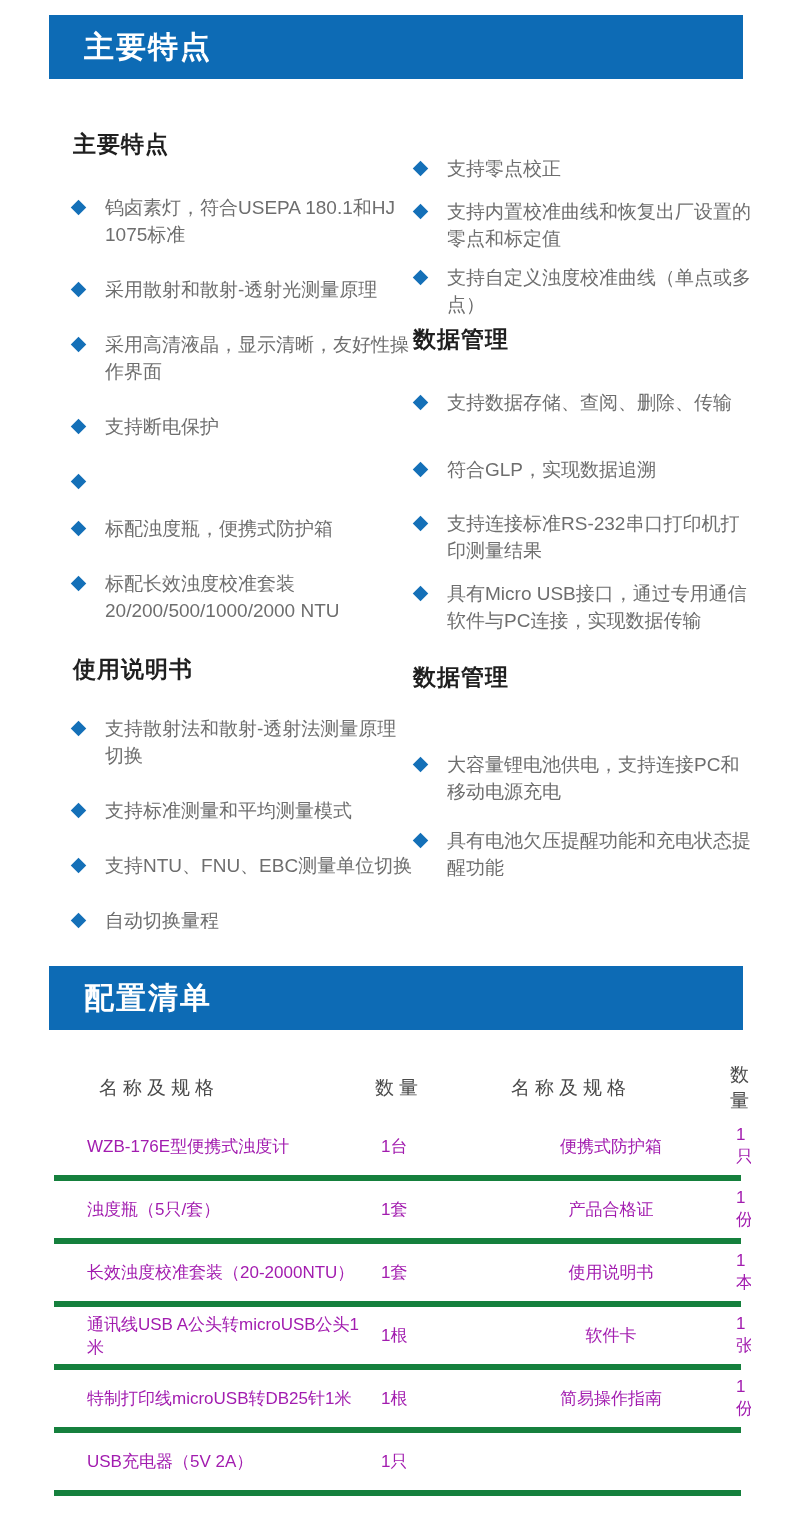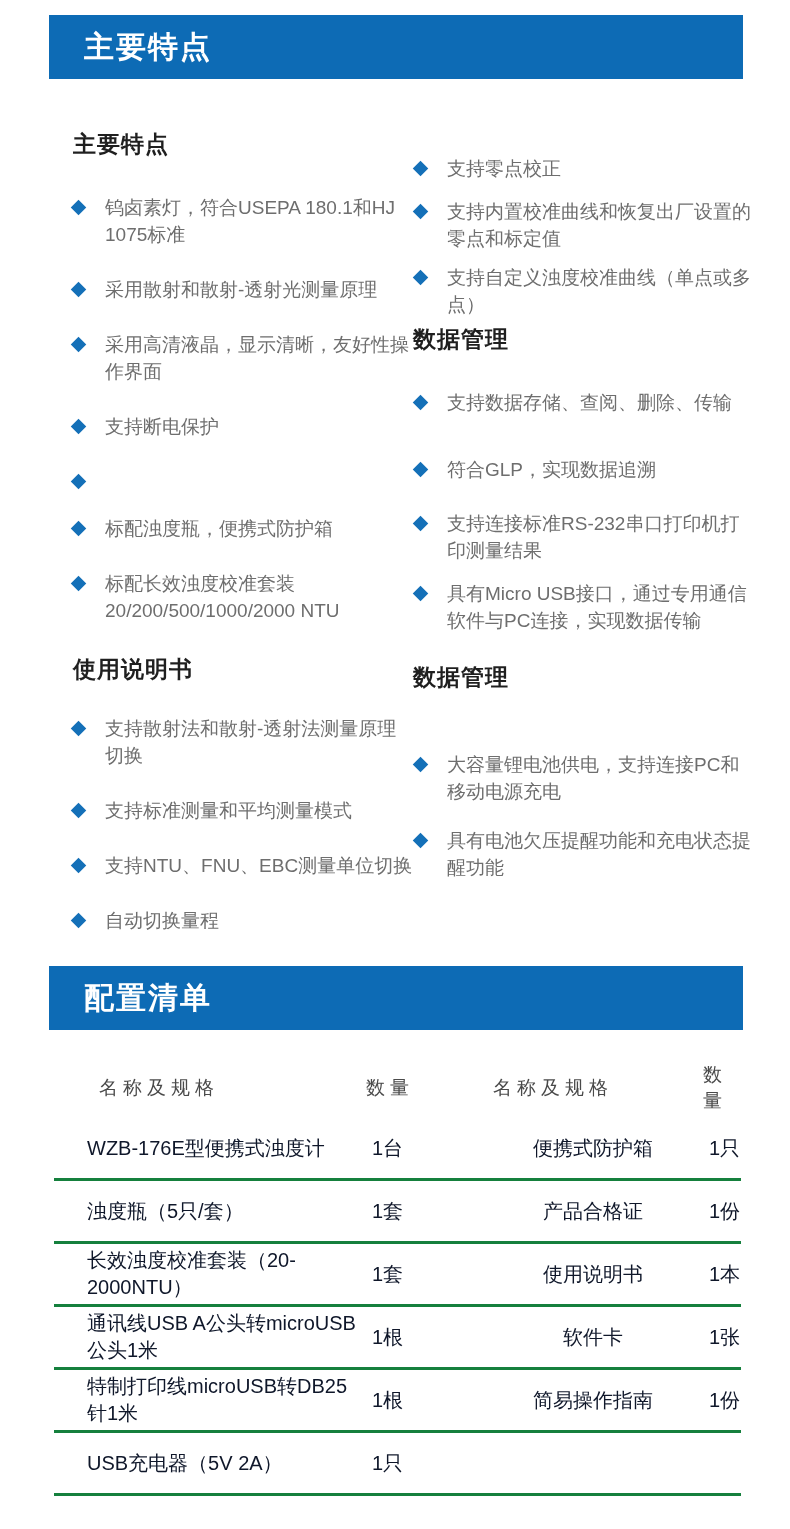--- a/index.html
+++ b/index.html
@@ -70,36 +70,37 @@
   .fcol.right .g2 .item:nth-of-type(3) { margin-bottom: 16px; }
   .fcol.right .g2 .item:nth-of-type(4) { margin-bottom: 0; }
   .fcol.right .g3 .item:nth-of-type(1) { margin-bottom: 22px; margin-top: 20px; }
 
   
   .cfg-table { margin: 28px 10px 0 15px; }
   .cfg-header, .cfg-row {
     display: grid;
     grid-template-columns: 312px 113px 210px 1fr;
     align-items: center;
+    gap: 9px;
   }
   .cfg-header {
     height: 60px;
     font-size: 19px;
     color: #4a4a4a;
     letter-spacing: 5px;
   }
   .cfg-header .h-name1 { padding-left: 45px; }
   .cfg-header .h-qty1  { padding-left: 0; }
   .cfg-header .h-name2 { padding-left: 14px; }
   .cfg-header .h-qty2  { padding-left: 14px; }
   .cfg-row {
     height: 63px;
-    border-bottom: 3px solid #15803d;
-    font-size: 20px;
-    color: #0f172a;
+    border-bottom: 6px solid #15803d;
+    font-size: 17px;
+    color: #a21caf;
   }
   .cfg-row .c-name1 { padding-left: 33px; }
   .cfg-row .c-qty1  { padding-left: 6px; }
   .cfg-row .c-name2 { padding-left: 18px; text-align: center; }
   .cfg-row .c-qty2  { padding-left: 20px; }
 </style>
 </head>
 <body>
 
 <div class="page">

